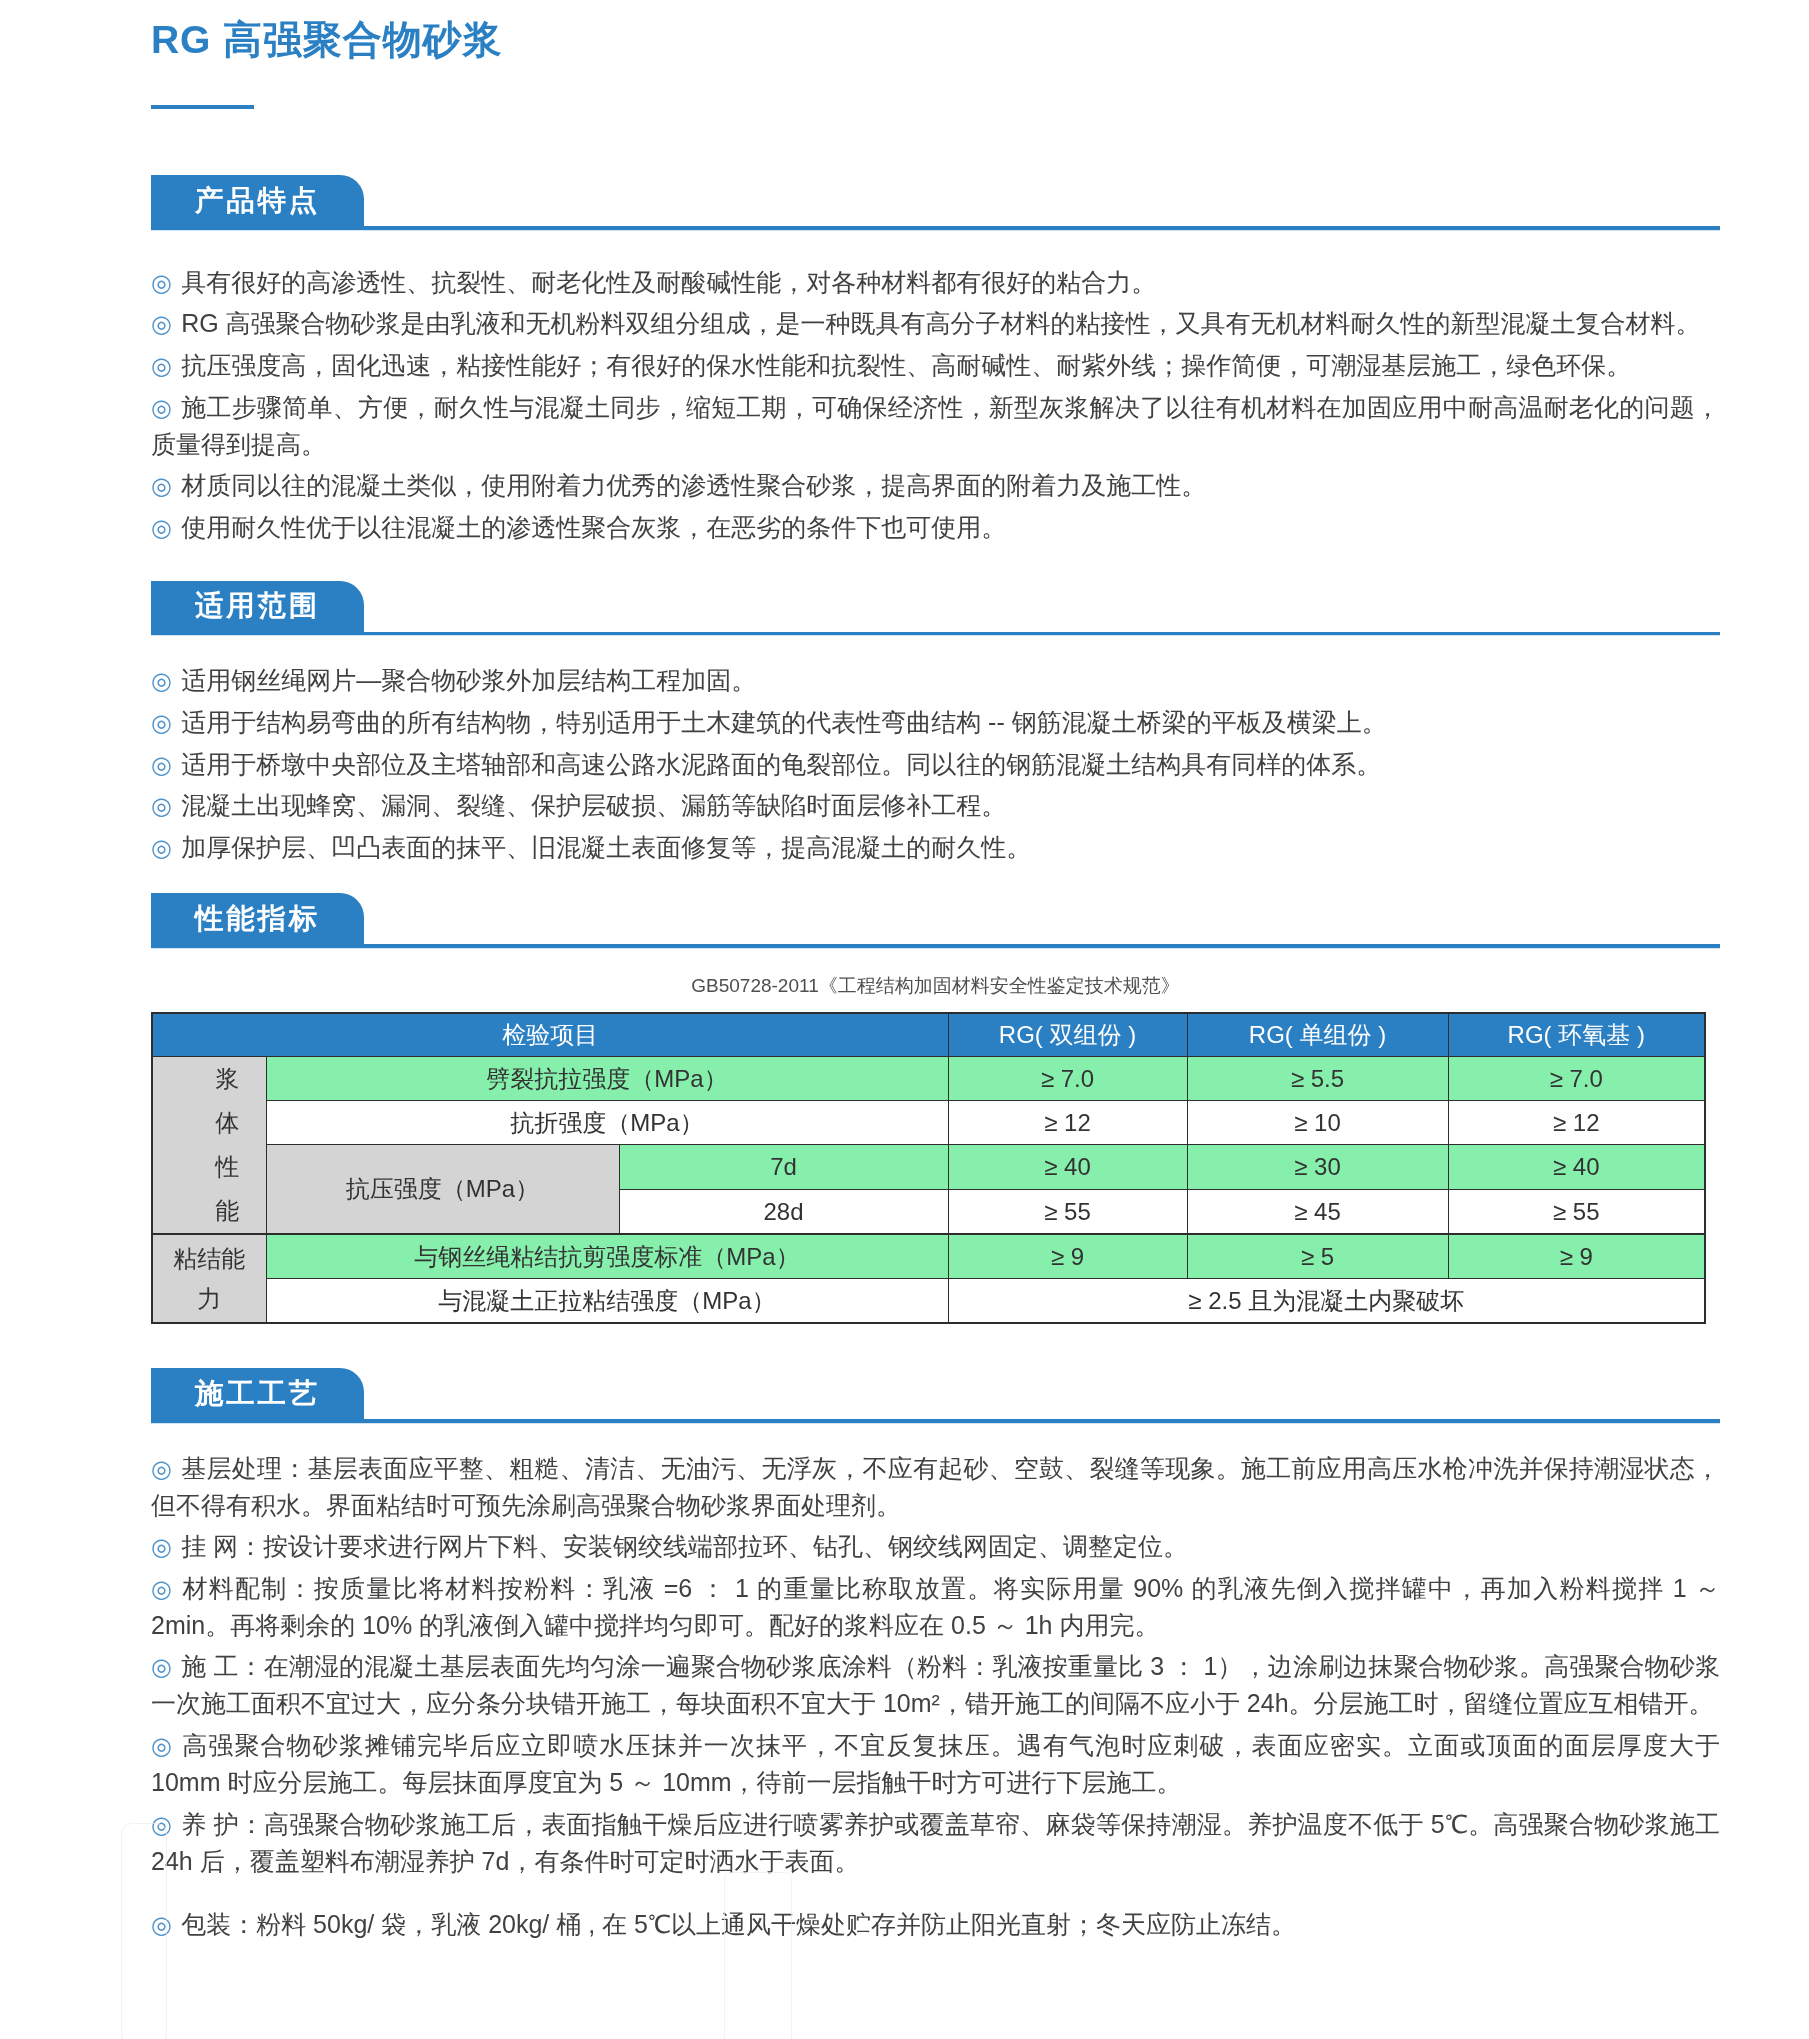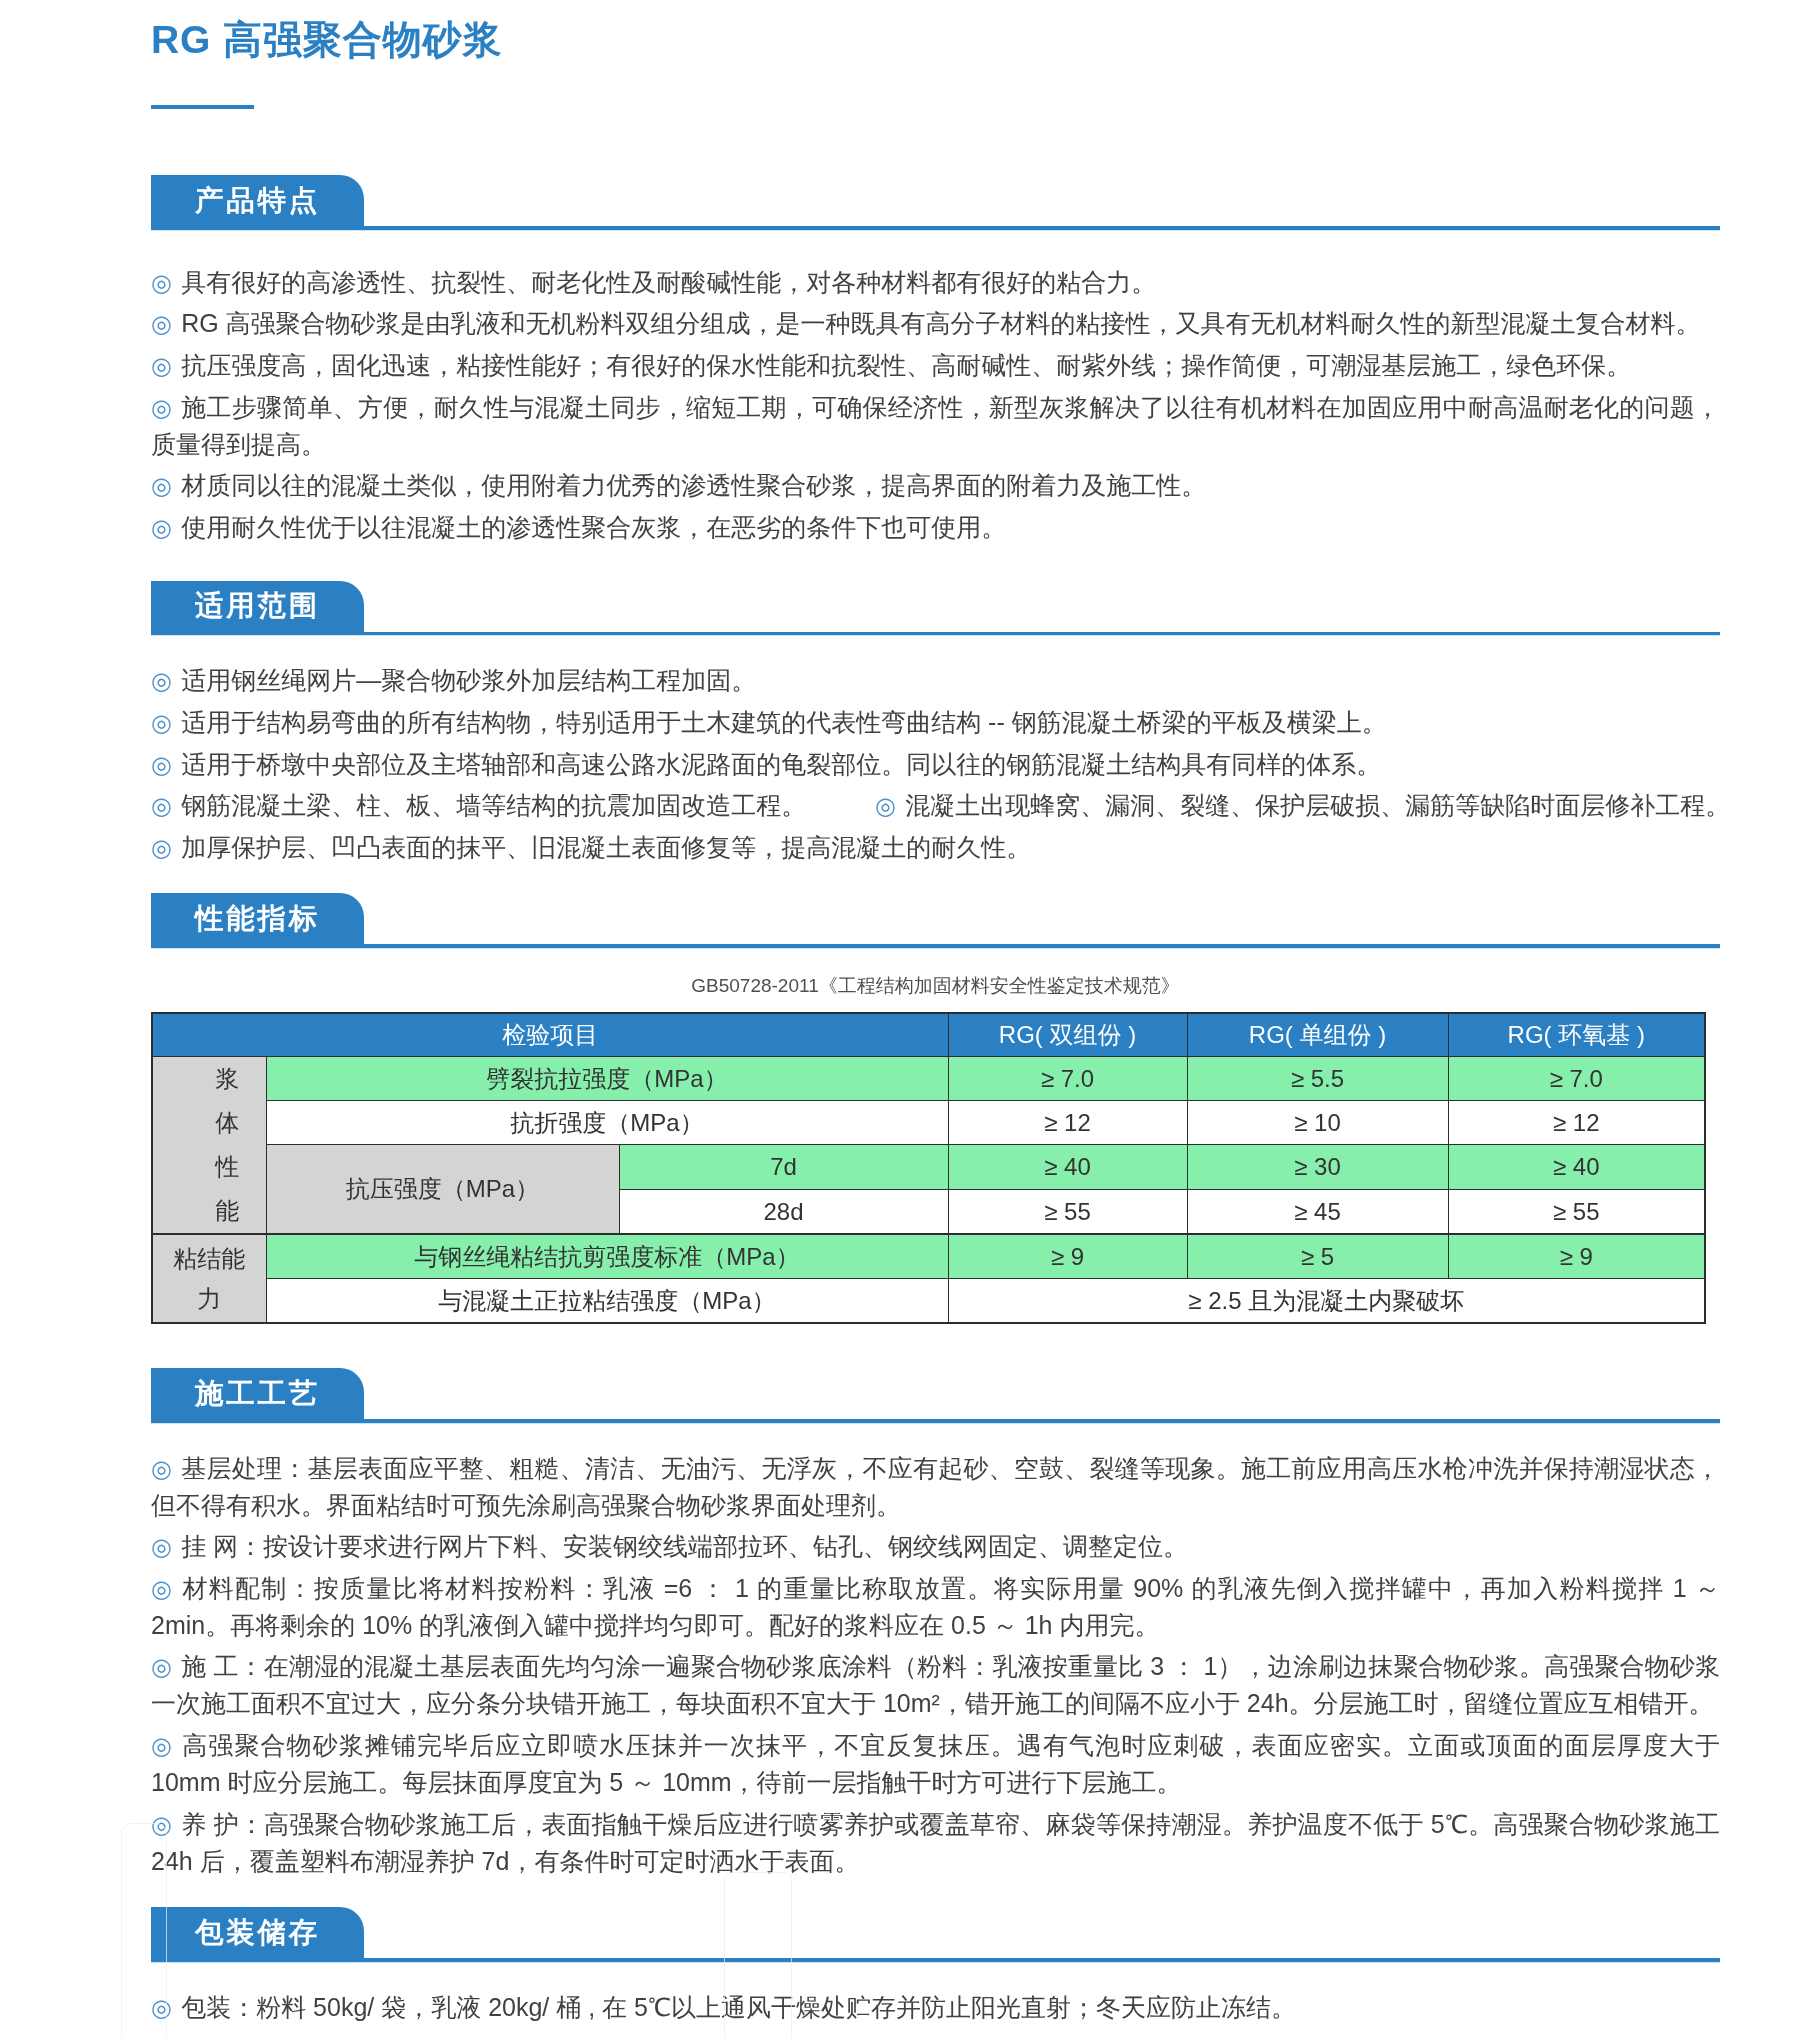--- a/index.html
+++ b/index.html
@@ -127,21 +127,20 @@
     <div class="tab">
       <span>适用范围</span>
     </div>
     <div class="rule"></div>
   </div>
   <div class="bullets tight">
     <p class="bullet"><span class="mark">◎</span><span>适用钢丝绳网片—聚合物砂浆外加层结构工程加固。</span></p>
     <p class="bullet"><span class="mark">◎</span><span>适用于结构易弯曲的所有结构物，特别适用于土木建筑的代表性弯曲结构 -- 钢筋混凝土桥梁的平板及横梁上。</span></p>
     <p class="bullet"><span class="mark">◎</span><span>适用于桥墩中央部位及主塔轴部和高速公路水泥路面的龟裂部位。同以往的钢筋混凝土结构具有同样的体系。</span></p>
     <p class="bullet pair">
-      <span class="seg"><span class="mark">◎</span><span>钢筋混凝土梁、柱、板、墙等结构的抗震加固改造工程。</span></span>
       <span class="seg"><span class="mark">◎</span><span>混凝土出现蜂窝、漏洞、裂缝、保护层破损、漏筋等缺陷时面层修补工程。</span></span>
     </p>
     <p class="bullet"><span class="mark">◎</span><span>加厚保护层、凹凸表面的抹平、旧混凝土表面修复等，提高混凝土的耐久性。</span></p>
   </div>
 
   <div class="band" style="margin-top:27.5px;">
     <div class="tab">
       <span>性能指标</span>
     </div>
     <div class="rule"></div>
@@ -215,26 +214,20 @@
   </div>
   <div class="bullets tight">
     <p class="bullet"><span class="mark">◎</span><span>基层处理：基层表面应平整、粗糙、清洁、无油污、无浮灰，不应有起砂、空鼓、裂缝等现象。施工前应用高压水枪冲洗并保持潮湿状态，但不得有积水。界面粘结时可预先涂刷高强聚合物砂浆界面处理剂。</span></p>
     <p class="bullet"><span class="mark">◎</span><span>挂 网：按设计要求进行网片下料、安装钢绞线端部拉环、钻孔、钢绞线网固定、调整定位。</span></p>
     <p class="bullet"><span class="mark">◎</span><span>材料配制：按质量比将材料按粉料：乳液 =6 ： 1 的重量比称取放置。将实际用量 90% 的乳液先倒入搅拌罐中，再加入粉料搅拌 1 ～ 2min。再将剩余的 10% 的乳液倒入罐中搅拌均匀即可。配好的浆料应在 0.5 ～ 1h 内用完。</span></p>
     <p class="bullet"><span class="mark">◎</span><span>施 工：在潮湿的混凝土基层表面先均匀涂一遍聚合物砂浆底涂料（粉料：乳液按重量比 3 ： 1），边涂刷边抹聚合物砂浆。高强聚合物砂浆一次施工面积不宜过大，应分条分块错开施工，每块面积不宜大于 10m²，错开施工的间隔不应小于 24h。分层施工时，留缝位置应互相错开。</span></p>
     <p class="bullet"><span class="mark">◎</span><span>高强聚合物砂浆摊铺完毕后应立即喷水压抹并一次抹平，不宜反复抹压。遇有气泡时应刺破，表面应密实。立面或顶面的面层厚度大于 10mm 时应分层施工。每层抹面厚度宜为 5 ～ 10mm，待前一层指触干时方可进行下层施工。</span></p>
     <p class="bullet"><span class="mark">◎</span><span>养 护：高强聚合物砂浆施工后，表面指触干燥后应进行喷雾养护或覆盖草帘、麻袋等保持潮湿。养护温度不低于 5℃。高强聚合物砂浆施工 24h 后，覆盖塑料布潮湿养护 7d，有条件时可定时洒水于表面。</span></p>
   </div>
 
-  <div class="band" style="margin-top:27.5px;">
-    <div class="tab">
-      <span>包装储存</span>
-    </div>
-    <div class="rule"></div>
-  </div>
   <div class="bullets tight">
     <p class="bullet"><span class="mark">◎</span><span>包装：粉料 50kg/ 袋，乳液 20kg/ 桶 , 在 5℃以上通风干燥处贮存并防止阳光直射；冬天应防止冻结。</span></p>
 
   </div>
 
 </div>
 
 <div class="wm" id="wm1"></div>
 <div class="wm" id="wm2"></div>
 

